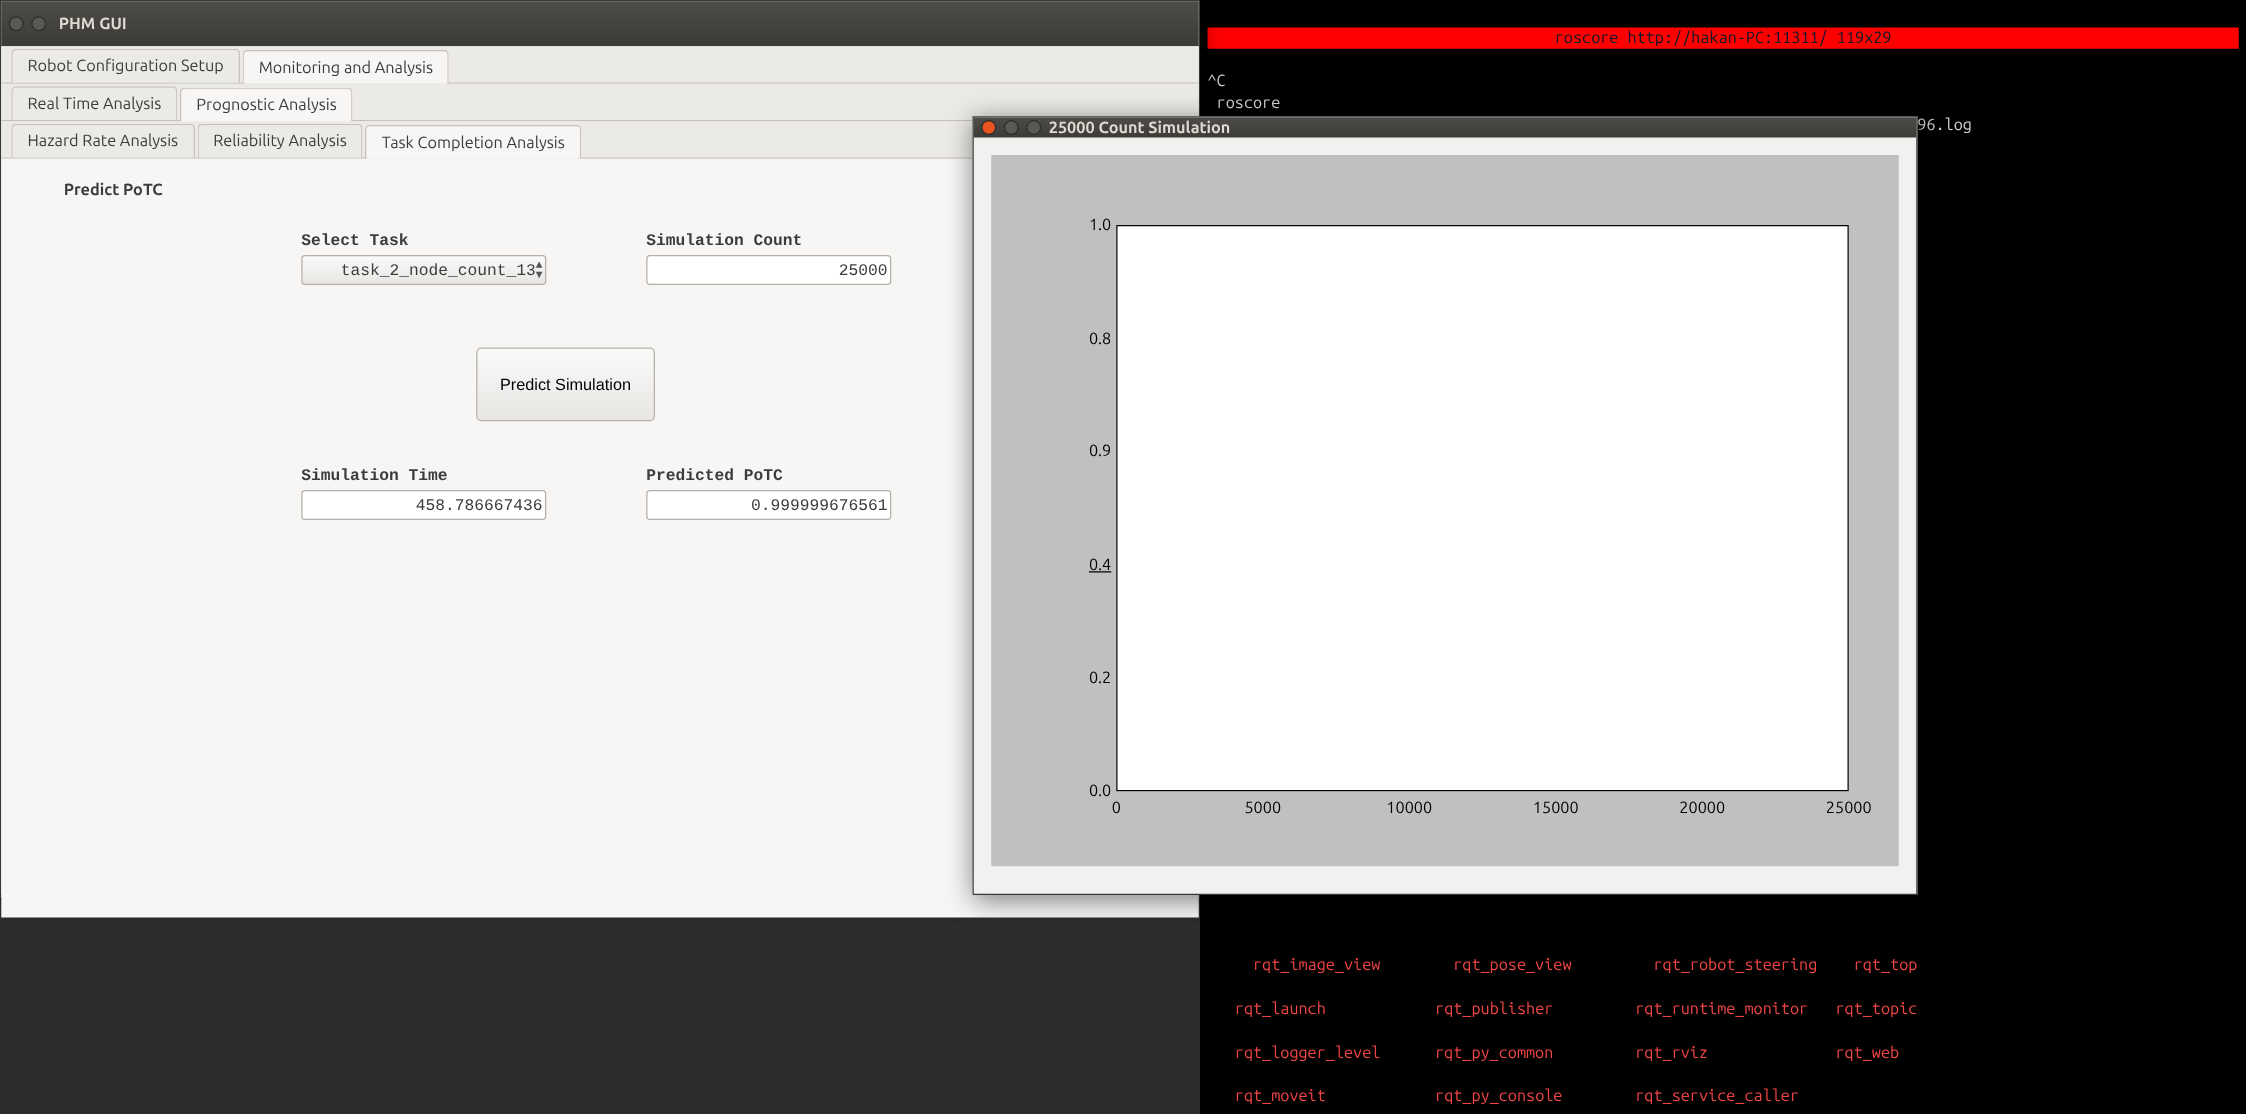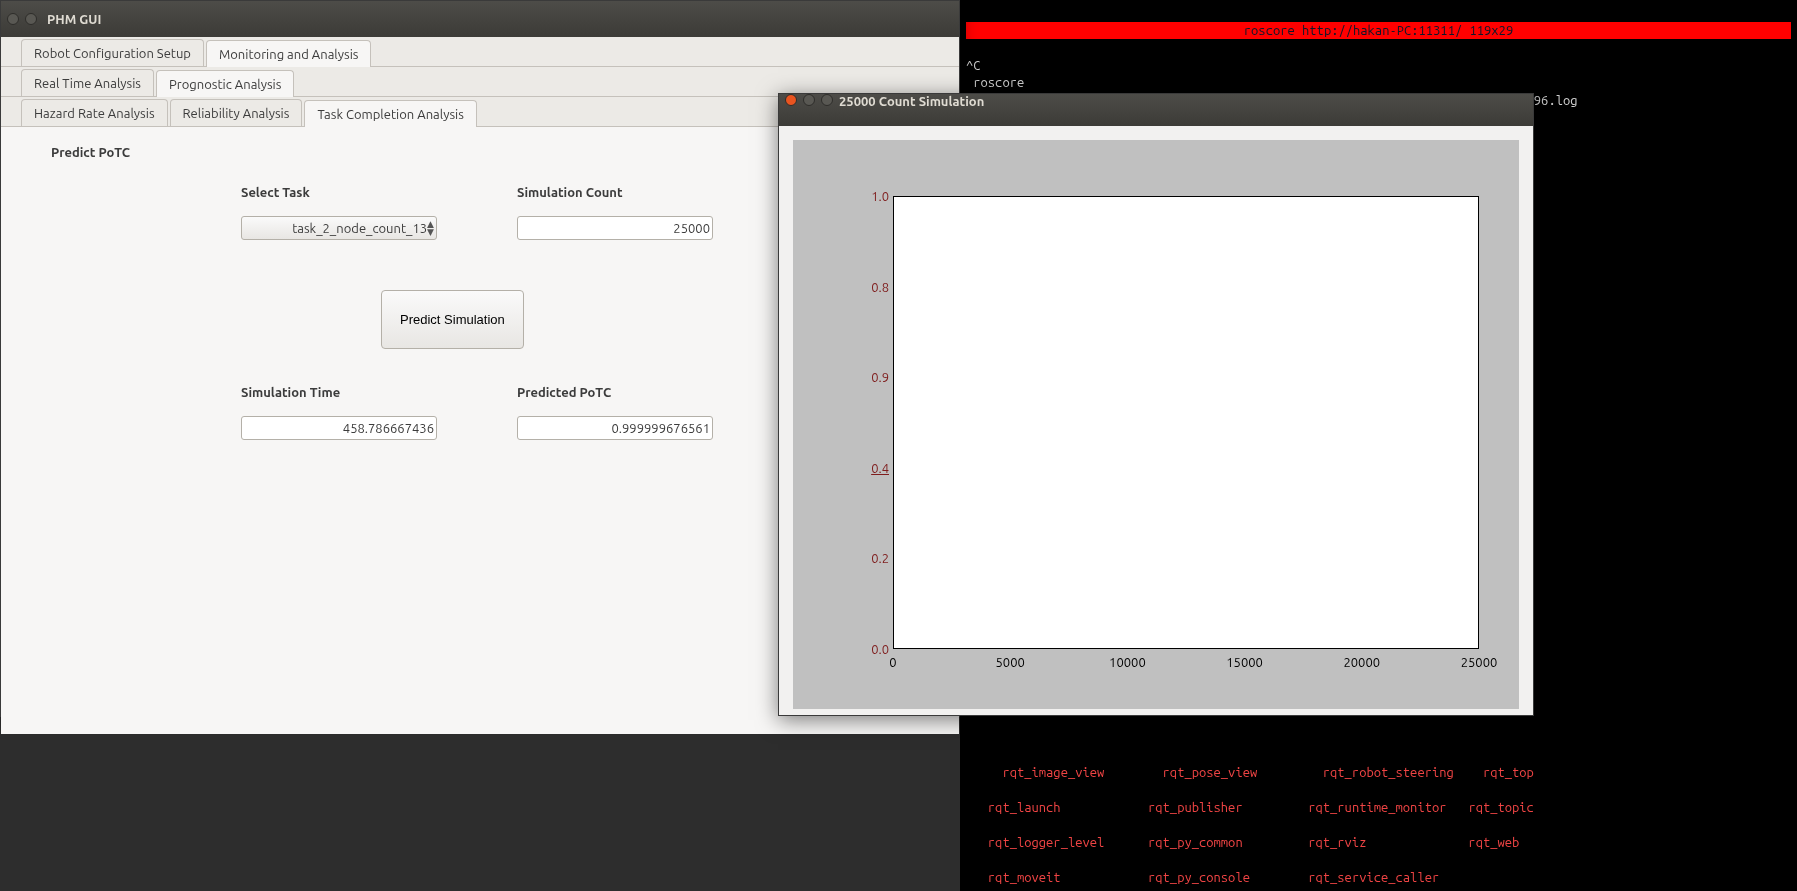--- a/index.html
+++ b/index.html
@@ -68,21 +68,21 @@
   .win-btn {
     width: 12px; height: 12px; border-radius: 6px;
     background: #595853;
     border: 1px solid #2e2d2a;
     display: inline-block;
   }
   .win-btn.close { background: #595853; }
   .titlebar .title { margin-left: 4px; }
 
   
-  .tabrow { display: flex; border-bottom: 1px solid #c5c1bb; background: #eceae6; padding-left: 20px; padding-top: 2px;}
+  .tabrow { display: flex; border-bottom: 1px solid #c5c1bb; background: #eceae6; padding-left: 8px; padding-top: 2px;}
   .tab {
     padding: 6px 12px;
     border: 1px solid #c5c1bb;
     border-bottom: none;
     background: #eceae6;
     border-radius: 4px 4px 0 0;
     margin-right: 2px;
     color: #3c3c3c;
     cursor: pointer;
   }
@@ -94,21 +94,21 @@
 
   .phm-body {
     padding: 18px 50px;
     background: #f7f6f5;
     height: calc(100% - 24px - 28px - 28px - 28px);
   }
 
   .section-title { font-weight: bold; margin-bottom: 26px; }
 
   .form-row { display: flex; gap: 80px; margin-left: 190px; margin-bottom: 30px;}
-  .form-col { display: flex; flex-direction: column; gap: 17px; }
+  .form-col { display: flex; flex-direction: column; gap: 4px; font-family: Liberation Mono, monospace; }
   label { font-weight: bold; font-size: 13px; }
   .select, .textinput {
     height: 24px;
     width: 196px;
     background: #fff;
     border: 1px solid #b4b0a8;
     border-radius: 3px;
     padding: 2px 2px;
     font-size: 13px;
     display: flex; align-items: center; justify-content: flex-end;
@@ -131,41 +131,41 @@
   
   .sim-window {
     position: absolute;
     top: 93px; left: 778px;
     width: 756px; height: 623px;
     background: #f2f1f0;
     border: 1px solid #3a3a3a;
     box-shadow: 0 4px 20px rgba(0,0,0,.5);
   }
   .sim-titlebar {
-    height: 32px;
+    height: 16px;
     background: linear-gradient(#4d4c48,#3c3b37);
     color: #dfdbd2;
-    display: flex; 
+    display: flex; align-items: center;
     padding: 0 6px; gap: 6px;
     font-weight: bold; font-size: 13px;
   }
   .sim-titlebar .win-btn.orange { background:#e95420; }
   .plot-outer {
     margin: 14px;
     background: #c0c0c0;
     height: calc(100% - 24px - 28px);
     position: relative;
   }
   .plot-inner {
     position: absolute;
     top: 56px; left: 100px; right: 40px; bottom: 60px;
     background: #fff;
     border: 1px solid #000;
   }
-  .ytick { position: absolute; right: calc(100% - 96px); transform: translateY(-50%); font-size: 13px; color:#7f1d1d;}
+  .ytick { position: absolute; right: calc(100% - 96px); transform: translateY(-50%); font-size: 13px; color:#000000;}
   .xtick { position: absolute; top: calc(100% - 54px); transform: translateX(-50%); font-size: 13px; color:#000;}
 </style>
 </head>
 <body>
 
 <div class="terminal-bg">
 <span class="redbar">roscore http://hakan-PC:11311/ 119x29</span>
 <span>^C</span>
 <span> roscore</span>
 <span>ome/hakan/.ros/log/8c9dd908-cff6-11ea-b38e-7c2a314074b4/roslaunch-hakan-PC-10396.log</span>

